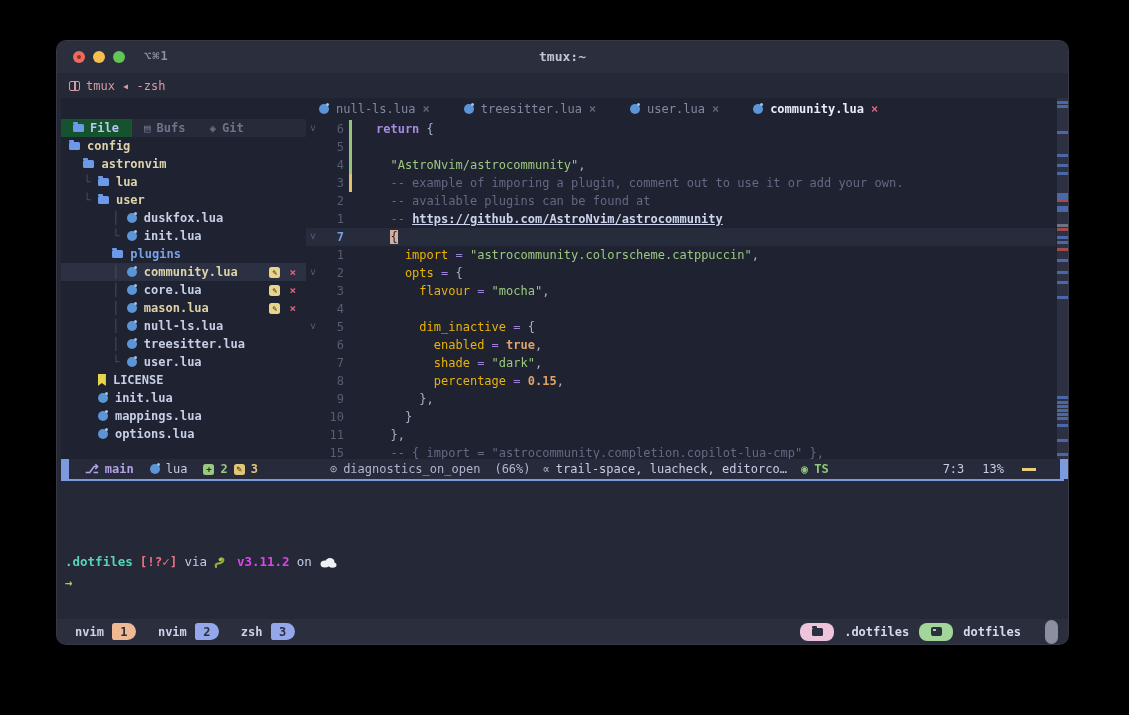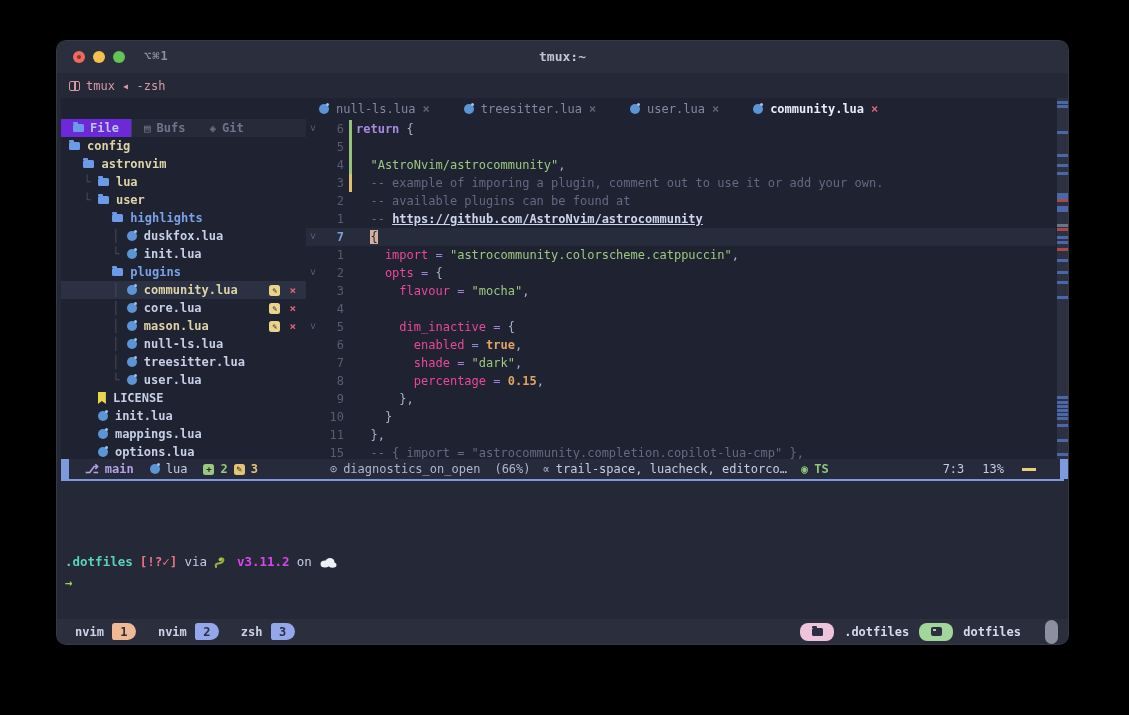--- a/index.html
+++ b/index.html
@@ -40,21 +40,21 @@
   .tab.active .close { color:#e0647a; }
   .lua-ico { width:10px; height:10px; border-radius:50%; background:#5b95d6; position:relative; display:inline-block; }
   .lua-ico::after { content:""; position:absolute; right:0px; top:-1px; width:3px; height:3px;
     border-radius:50%; background:#9cc4ec; }
 
   
   .tree { position:absolute; left:0; top:21px; width:245px; bottom:20px; overflow:hidden; }
   .tree-header { height:18px; background:#262a39; display:flex; align-items:center;
     font-size:12px; font-weight:bold; }
   .tree-header .seg { display:flex; align-items:center; gap:6px; padding:0 12px; height:100%; }
-  .tree-header .seg.active { background:#6d28d9; color:#b9c7f2; border-right:1px solid #3a3f52; }
+  .tree-header .seg.active { background:#14532d; color:#b9c7f2; border-right:1px solid #3a3f52; }
   .tree-header .seg.dim { color:#6e758a; }
   .doc-ico { font-size:11px; color:#6e758a; }
   .folder-ico { width:11px; height:8px; background:#6d9ae8; border-radius:1.5px; position:relative; display:inline-block; }
   .folder-ico::before { content:""; position:absolute; left:0; top:-2px; width:5px; height:2px;
     background:#6d9ae8; border-radius:1px 1px 0 0; }
   .tree-rows { position:absolute; left:0; right:0; top:18px; bottom:0; }
   .trow { height:18px; display:flex; align-items:center; font-size:12px; padding-left:8px;
     white-space:pre; font-weight:600; }
   .trow.selected { background:#2b3043; }
   .trow .conn { color:#464c61; font-weight:normal; }
@@ -69,25 +69,25 @@
 
   
   .editor { position:absolute; left:245px; top:22px; right:14px; bottom:20px; overflow:hidden; }
   .cline { height:18px; display:flex; align-items:center; white-space:pre; font-size:12px; position:relative; }
   .cline.cursorline { background:#272c3d; }
   .fold { width:14px; color:#596180; font-size:10px; text-align:center; flex:0 0 14px; }
   .lnum { width:24px; text-align:right; color:#565d74; flex:0 0 24px; }
   .lnum.cur { color:#7e9cd8; font-weight:bold; }
   .signcol { width:3px; height:18px; margin-left:5px; flex:0 0 3px; }
   .sign-add { background:#97c27d; } .sign-chg { background:#e0c06e; }
-  .codetxt { margin-left:4px; }
+  .codetxt { margin-left:24px; }
   .tk-kw { color:#a78ae0; font-weight:bold; }
   .tk-cm { color:#626a84; }
   .tk-str { color:#9dc87f; }
-  .tk-id { color:#ec4899; }
+  .tk-id { color:#eab308; }
   .tk-eq { color:#9d82d8; }
   .tk-num { color:#e0a265; font-weight:bold; }
   .tk-pun { color:#aab1cb; }
   .tk-url { color:#ccd4ee; text-decoration:underline; font-weight:600; }
   .tk-cur { background:#d6ae9f; color:#1e2231; }
 
   
   .minimap { position:absolute; right:0; top:0; width:13px; bottom:20px; background:#2c3040; }
   .mark { position:absolute; left:0; right:0; height:3px; }
   .mk-b { background:#4a67a8; } .mk-r { background:#a34a4a; } .mk-g { background:#6e7486; }
@@ -195,21 +195,20 @@
         <div class="seg dim">
           <span class="doc-ico">◈</span>
           <span>Git</span>
         </div>
       </div>
       <div class="tree-rows" id="tree-rows">
           <div class="trow"><span class="conn"></span><span class="folder-ico"></span><span class="lbl c-cream">config</span></div>
           <div class="trow"><span class="conn">  </span><span class="folder-ico"></span><span class="lbl c-cream">astronvim</span></div>
           <div class="trow"><span class="conn">  └ </span><span class="folder-ico"></span><span class="lbl c-cream">lua</span></div>
           <div class="trow"><span class="conn">  └ </span><span class="folder-ico"></span><span class="lbl c-cream">user</span></div>
-          <div class="trow"><span class="conn">      </span><span class="folder-ico"></span><span class="lbl c-blue">highlights</span></div>
           <div class="trow"><span class="conn">      │ </span><span class="lua-ico"></span><span class="lbl c-white">duskfox.lua</span></div>
           <div class="trow"><span class="conn">      └ </span><span class="lua-ico"></span><span class="lbl c-white">init.lua</span></div>
           <div class="trow"><span class="conn">      </span><span class="folder-ico"></span><span class="lbl c-blue">plugins</span></div>
           <div class="trow selected"><span class="conn">      │ </span><span class="lua-ico"></span><span class="lbl c-cream">community.lua</span><span class="badges"><span class="badge-mod">✎</span><span class="badge-x">×</span></span></div>
           <div class="trow"><span class="conn">      │ </span><span class="lua-ico"></span><span class="lbl c-white">core.lua</span><span class="badges"><span class="badge-mod">✎</span><span class="badge-x">×</span></span></div>
           <div class="trow"><span class="conn">      │ </span><span class="lua-ico"></span><span class="lbl c-cream">mason.lua</span><span class="badges"><span class="badge-mod">✎</span><span class="badge-x">×</span></span></div>
           <div class="trow"><span class="conn">      │ </span><span class="lua-ico"></span><span class="lbl c-white">null-ls.lua</span></div>
           <div class="trow"><span class="conn">      │ </span><span class="lua-ico"></span><span class="lbl c-white">treesitter.lua</span></div>
           <div class="trow"><span class="conn">      └ </span><span class="lua-ico"></span><span class="lbl c-white">user.lua</span></div>
           <div class="trow"><span class="conn">    </span><span class="license-ico"></span><span class="lbl c-white">LICENSE</span></div>

